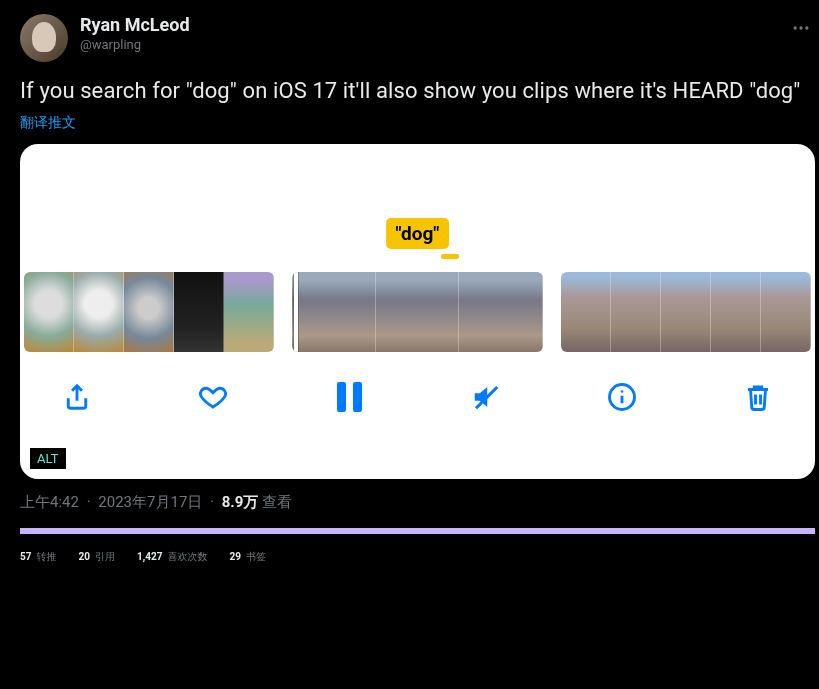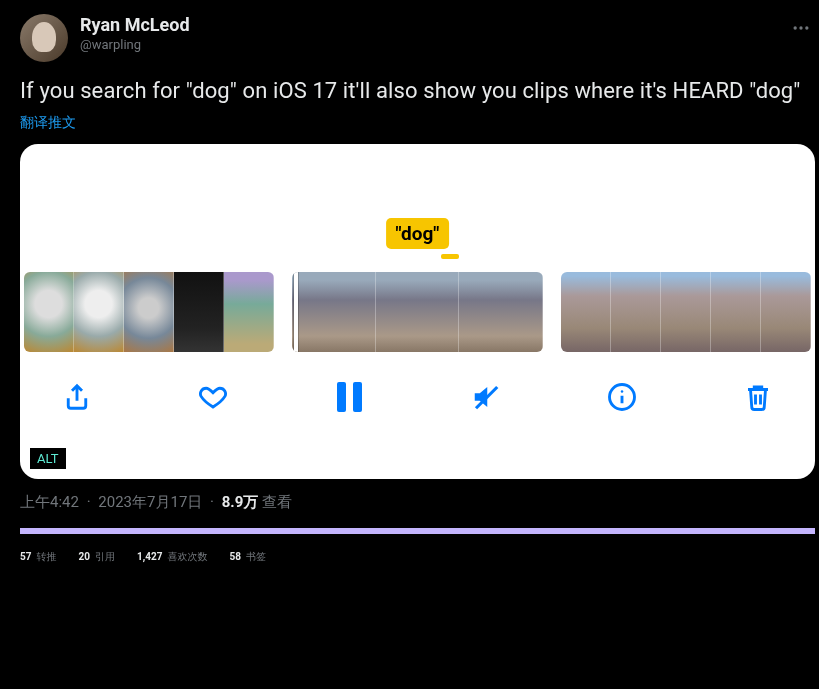--- a/index.html
+++ b/index.html
@@ -270,17 +270,17 @@
     <div>
       <span class="n">57</span><span>转推</span>
     </div>
     <div>
       <span class="n">20</span><span>引用</span>
     </div>
     <div>
       <span class="n">1,427</span><span>喜欢次数</span>
     </div>
     <div>
-      <span class="n">58</span><span>书签</span>
+      <span class="n">29</span><span>书签</span>
     </div>
   </div>
 
 </div>
 
 </body></html>

